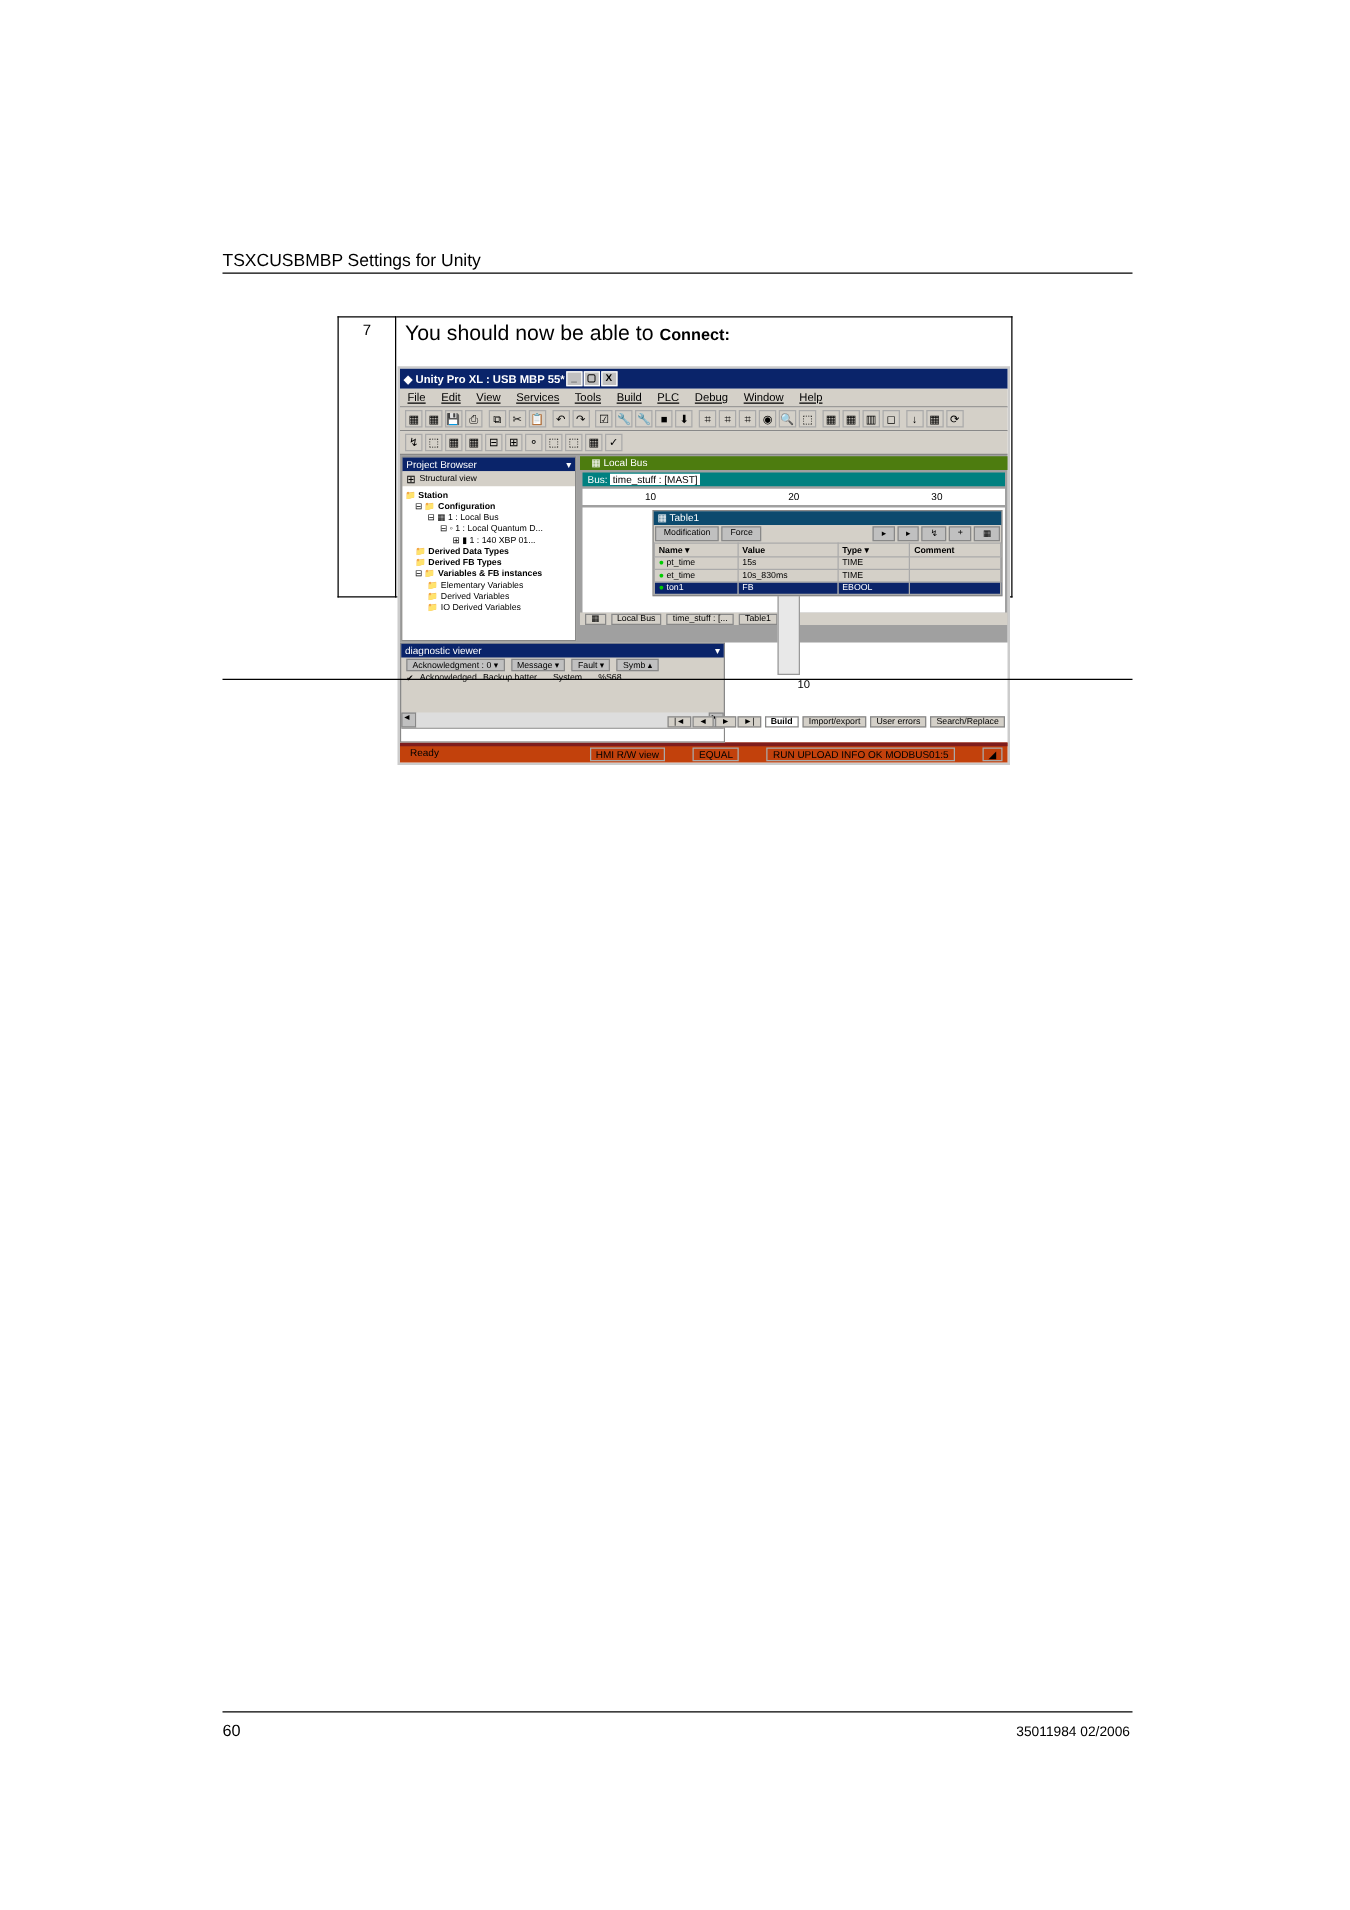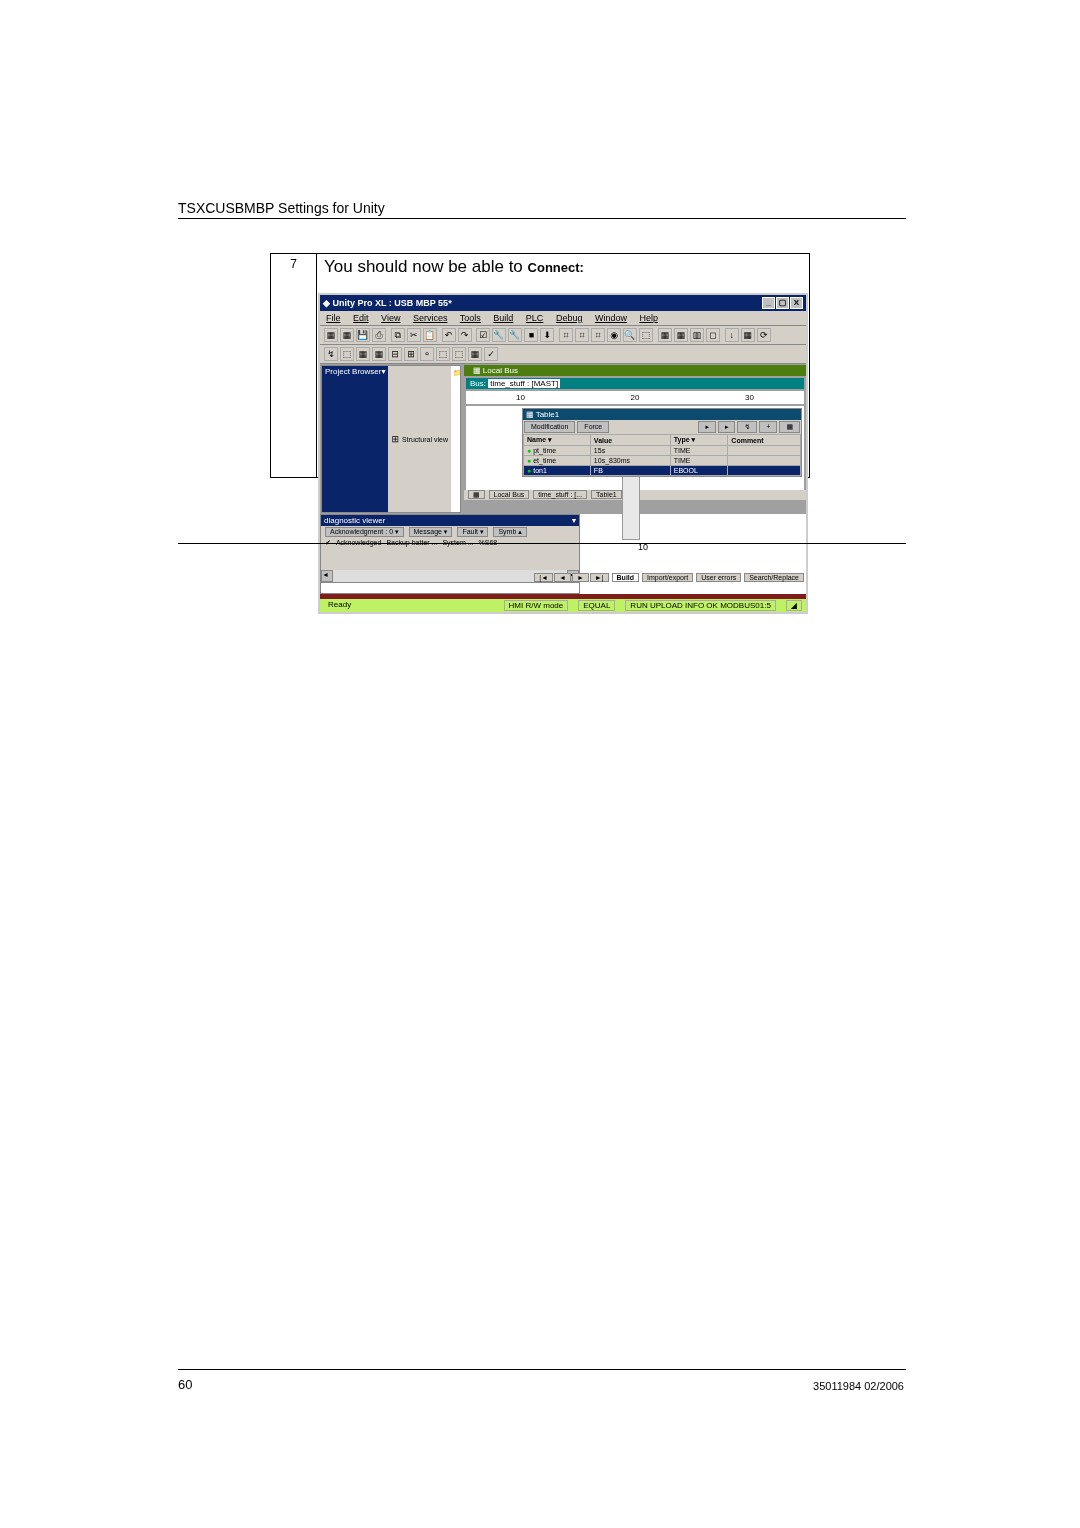--- a/index.html
+++ b/index.html
@@ -4,29 +4,29 @@
 <style>
 *{margin:0;padding:0;box-sizing:border-box;font-family:Arial,Helvetica,sans-serif}
 body{width:1080px;height:1528px;background:#fff;position:relative;color:#000}
 .hdr{position:absolute;left:178px;top:200px;font-size:14px}
 .hr1{position:absolute;left:178px;top:218px;width:728px;border-top:1.5px solid #000}
 .tbl{position:absolute;left:270px;top:253px;width:540px;border:1px solid #000;border-collapse:collapse}
 .tbl th,.tbl td{border:1px solid #000;padding:3px 7px;font-size:12px;text-align:left;vertical-align:top}
 .tbl th{font-weight:bold}
 .tbl td.cstep{text-align:center;width:46px}
 .ss{position:absolute;left:318px;top:293px;width:490px;border:2px solid #ccc;background:#fff}
-.ss-title{background:#0a246a;color:#fff;display:flex;align-items:center;font-size:9px;font-weight:bold;padding:2px 3px;justify-content:space-between}
+.ss-title{background:#0a246a;color:#fff;display:flex;align-items:center;font-size:9px;font-weight:bold;padding:2px 3px;}
 .ss-title .wbtns span{display:inline-block;width:13px;height:12px;background:#c0c0c0;border:1px solid #fff;margin-left:1px;text-align:center;font-size:8px;color:#000;line-height:10px}
 .ss-menu{background:#d4d0c8;font-size:9px;padding:2px 6px;border-bottom:1px solid #888}
 .ss-menu span{margin-right:10px}
 .ss-menu u{text-decoration:underline}
 .tb{background:#d4d0c8;padding:2px 4px;border-bottom:1px solid #888;font-size:10px}
 .tb span{display:inline-block;width:14px;height:14px;border:1px solid #aaa;margin-right:2px;vertical-align:middle;text-align:center;line-height:12px;font-size:9px}
 .body-area{display:flex;background:#a0a0a0;height:150px;position:relative}
-.pb{width:140px;background:#d4d0c8;border:1px solid #888;margin:1px;font-size:7px;display:flex;flex-direction:row}
+.pb{width:140px;background:#d4d0c8;border:1px solid #888;margin:1px;font-size:7px;display:flex;flex-direction:column}
 .pb-h{background:#0a246a;color:#fff;padding:1px 3px;font-size:8px;display:flex;justify-content:space-between}
 .pb-body{flex:1;background:#fff;overflow:hidden;padding:2px}
 .pb-body .node{white-space:nowrap;margin:1px 0}
 .icofolder{color:#c8a000}
 .localbus{position:absolute;left:144px;top:1px;width:342px}
 .localbus-h{background:#4d7c0f;color:#fff;font-size:8px;padding:1px 9px}
 .busbar{background:#008080;color:#fff;font-size:8px;padding:1px 4px;margin:2px}
 .busruler{background:#fff;font-size:8px;padding:2px 50px;margin:2px;display:flex;justify-content:space-between}
 .table-window{position:absolute;left:202px;top:44px;width:280px;background:#d4d0c8;border:1px solid #888}
 .table-window .th{background:#0c4a6e;color:#fff;font-size:8px;padding:1px 3px}
@@ -38,21 +38,21 @@
 .grid .hl{background:#0a246a;color:#fff}
 .mditabs{background:#d4d0c8;font-size:7px;padding:1px 4px}
 .mditabs span{border:1px solid #888;padding:0 4px;margin-right:2px}
 .diag{background:#d4d0c8;border:1px solid #888;margin:0;font-size:7px;width:260px}
 .diag-h{background:#0a246a;color:#fff;padding:1px 3px;font-size:8px;display:flex;justify-content:space-between}
 .diag-row{padding:1px 4px;display:flex;gap:5px}
 .diag-row .t{background:#c0c0c0;border:1px solid #888;padding:0 4px}
 .output-tabs{position:absolute;right:2px;bottom:13px;font-size:7px}
 .output-tabs span{border:1px solid #888;padding:0 4px;margin-left:1px;background:#d4d0c8}
 .output-tabs .act{background:#fff;font-weight:bold}
-.status{background:#bef264;font-size:8px;display:flex;padding:1px 4px;gap:10px;border-top:5px solid #7f1d1d}
+.status{background:#c2410c;font-size:8px;display:flex;padding:1px 4px;gap:22px;border-top:3px solid #7f1d1d}
 .status span{border:1px solid #aaa;padding:0 4px}
 .hr2{position:absolute;left:178px;top:543px;width:728px;border-top:1px solid #000}
 .ft-page{position:absolute;left:178px;bottom:136px;font-size:13px}
 .ft-doc{position:absolute;right:176px;bottom:136px;font-size:11px}
 .hrft{position:absolute;left:178px;bottom:158px;width:728px;border-top:1.5px solid #000}
 .plc{position:absolute;left:156px;top:64px;width:18px;height:70px;background:#e8e8e8;border:1px solid #999}
 .plc-num{position:absolute;left:172px;top:136px;font-size:9px}
 </style>
 </head>
 <body>
@@ -223,21 +223,21 @@
       <span>|◄</span><span>◄</span><span>►</span><span>►|</span>
       <span class="act">Build</span>
       <span>Import/export</span>
       <span>User errors</span>
       <span>Search/Replace</span>
     </div>
   </div>
 
   <div class="status">
     <span style="border:none;flex:1">Ready</span>
-    <span>HMI R/W mode</span>
+    <span>HMI R/W view</span>
     <span>EQUAL</span>
     <span>RUN  UPLOAD INFO OK  MODBUS01:5</span>
     <span>◢</span>
   </div>
 </div>
 
 <div class="hr2"></div>
 
 <div class="hrft"></div>
 <div class="ft-page">60</div>

